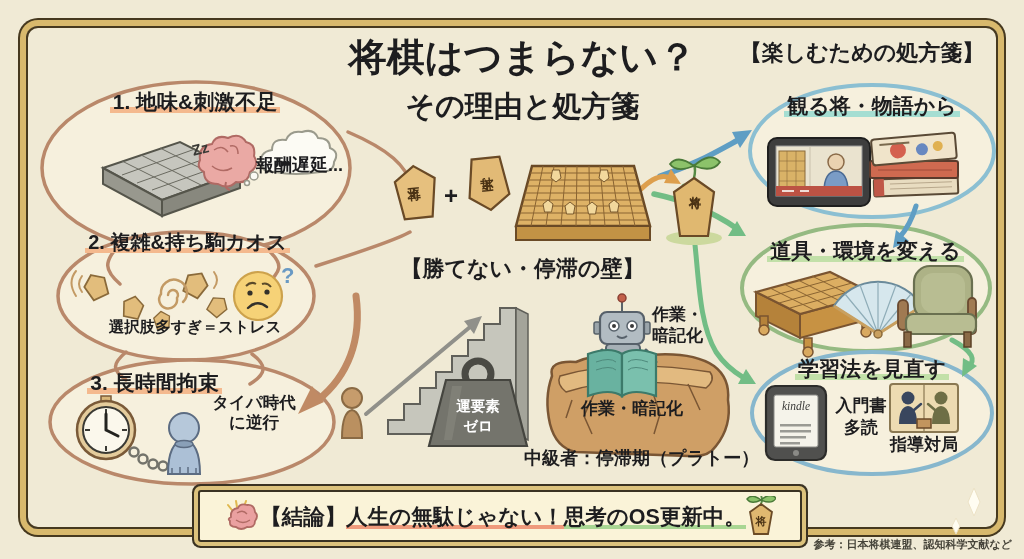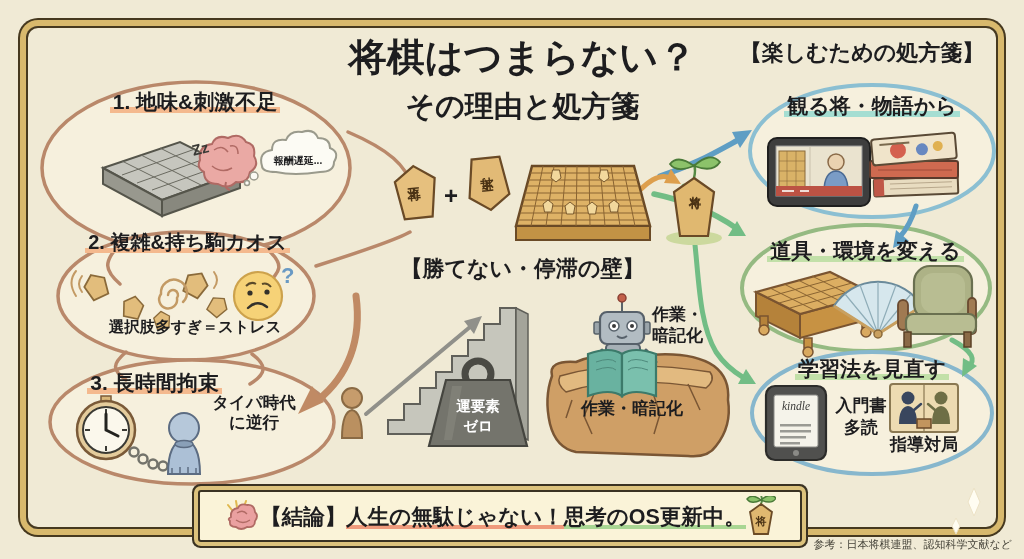--- a/index.html
+++ b/index.html
@@ -17,21 +17,21 @@
   .hl-green{background:linear-gradient(to top,#c2e0a8 24%,rgba(0,0,0,0) 24%);padding:0 3px;}
   .vtext{writing-mode:vertical-rl;text-orientation:upright;letter-spacing:1px;}
   .banner{position:absolute;left:198px;top:490px;width:600px;height:48px;z-index:3;
           background:#faf3d8;border:2px solid #3a3222;border-radius:3px;
           box-shadow:0 0 0 4px #dcc27c,0 0 0 6px #3a3222;
           display:flex;align-items:center;justify-content:center;gap:0;}
   .banner .txt{font-weight:900;font-size:21.5px;}
   .u-red{background:linear-gradient(to top,#ef9a7c 18%,rgba(0,0,0,0) 18%);}
   .u-grn{background:linear-gradient(to top,#a9d693 18%,rgba(0,0,0,0) 18%);}
   .footer{position:absolute;left:690px;top:537px;width:322px;text-align:right;
-          font-size:11px;font-weight:400;color:#46443a;z-index:3;}
+          font-size:11px;font-weight:700;color:#46443a;z-index:3;}
 </style>
 </head>
 <body>
 
 <div class="stage">
   <div class="frame"></div>
 
   <svg class="layer" width="1024" height="559" viewBox="0 0 1024 559">
 
     <g fill="#f6f0dd" stroke="#b9886a" stroke-width="3.5">
@@ -320,21 +320,21 @@
       <polygon points="974,488 980,502 974,516 968,502"></polygon>
       <polygon points="956,518 960,526 956,534 952,526"></polygon>
     </g>
   </svg>
 
   <div class="t xb c" style="left:340px;top:36px;width:365px;font-size:38px;">将棋はつまらない？</div>
   <div class="t xb c" style="left:340px;top:90px;width:365px;font-size:29px;">その理由と処方箋</div>
 
   <div class="t xb c" style="left:60px;top:90px;width:270px;font-size:21px;"><span class="hl-salmon">1. 地味&amp;刺激不足</span></div>
   <div class="t b" style="left:192px;top:140px;font-size:15px;transform:rotate(-14deg);color:#3a3a36;">Zz</div>
-  <div class="t b c" style="left:256px;top:155px;width:84px;font-size:10px;">報酬遅延...</div>
+  <div class="t b c" style="left:256px;top:155px;width:84px;font-size:18px;">報酬遅延...</div>
 
   <div class="t xb c" style="left:70px;top:231px;width:235px;font-size:20px;"><span class="hl-salmon">2. 複雑&amp;持ち駒カオス</span></div>
   <div class="t b" style="left:281px;top:263px;font-size:22px;color:#6a9ac4;">?</div>
   <div class="t b c" style="left:95px;top:318px;width:200px;font-size:15.5px;">選択肢多すぎ＝ストレス</div>
 
   <div class="t xb c" style="left:62px;top:371px;width:185px;font-size:21px;"><span class="hl-salmon">3. 長時間拘束</span></div>
   <div class="t b c" style="left:198px;top:393px;width:112px;font-size:16.5px;">タイパ時代</div>
   <div class="t b c" style="left:198px;top:413px;width:112px;font-size:16.5px;">に逆行</div>
 
   <div class="t b vtext" style="left:406px;top:177px;height:42px;font-size:13px;color:#4a3214;transform:rotate(-6deg);">王将</div>
@@ -342,20 +342,21 @@
   <div class="t b" style="left:444px;top:182px;font-size:24px;">+</div>
   <div class="t b vtext" style="left:687px;top:186px;height:46px;font-size:12px;color:#4a3214;transform:rotate(4deg);">将将</div>
 
   <div class="t xb c" style="left:390px;top:256px;width:265px;font-size:22px;">【勝てない・停滞の壁】</div>
   <div class="t b c" style="left:436px;top:398px;width:84px;font-size:14.5px;color:#ffffff;z-index:2;">運要素</div>
   <div class="t b c" style="left:436px;top:418px;width:84px;font-size:14.5px;color:#ffffff;z-index:2;">ゼロ</div>
 
   <div class="t b" style="left:652px;top:305px;font-size:17px;">作業・</div>
   <div class="t b" style="left:652px;top:326px;font-size:17px;">暗記化</div>
   <div class="t b c" style="left:562px;top:399px;width:140px;font-size:17px;">作業・暗記化</div>
+  <div class="t b" style="left:524px;top:448px;font-size:18px;">中級者：停滞期（プラトー）</div>
 
   <div class="t xb c" style="left:726px;top:40px;width:272px;font-size:22px;">【楽しむための処方箋】</div>
   <div class="t xb c" style="left:762px;top:94px;width:220px;font-size:21px;"><span class="hl-teal">観る将・物語から</span></div>
   <div class="t xb c" style="left:748px;top:239px;width:235px;font-size:21px;"><span class="hl-green">道具・環境を変える</span></div>
   <div class="t xb c" style="left:772px;top:357px;width:200px;font-size:21px;"><span class="hl-green">学習法を見直す</span></div>
   <div class="t c" style="left:770px;top:400px;width:52px;font-size:11.5px;font-style:italic;font-family:'Liberation Serif','DejaVu Serif',serif;color:#3a3a38;">kindle</div>
   <div class="t b c" style="left:826px;top:396px;width:70px;font-size:17px;">入門書</div>
   <div class="t b c" style="left:826px;top:418px;width:70px;font-size:17px;">多読</div>
   <div class="t b c" style="left:884px;top:435px;width:80px;font-size:17px;">指導対局</div>
 

